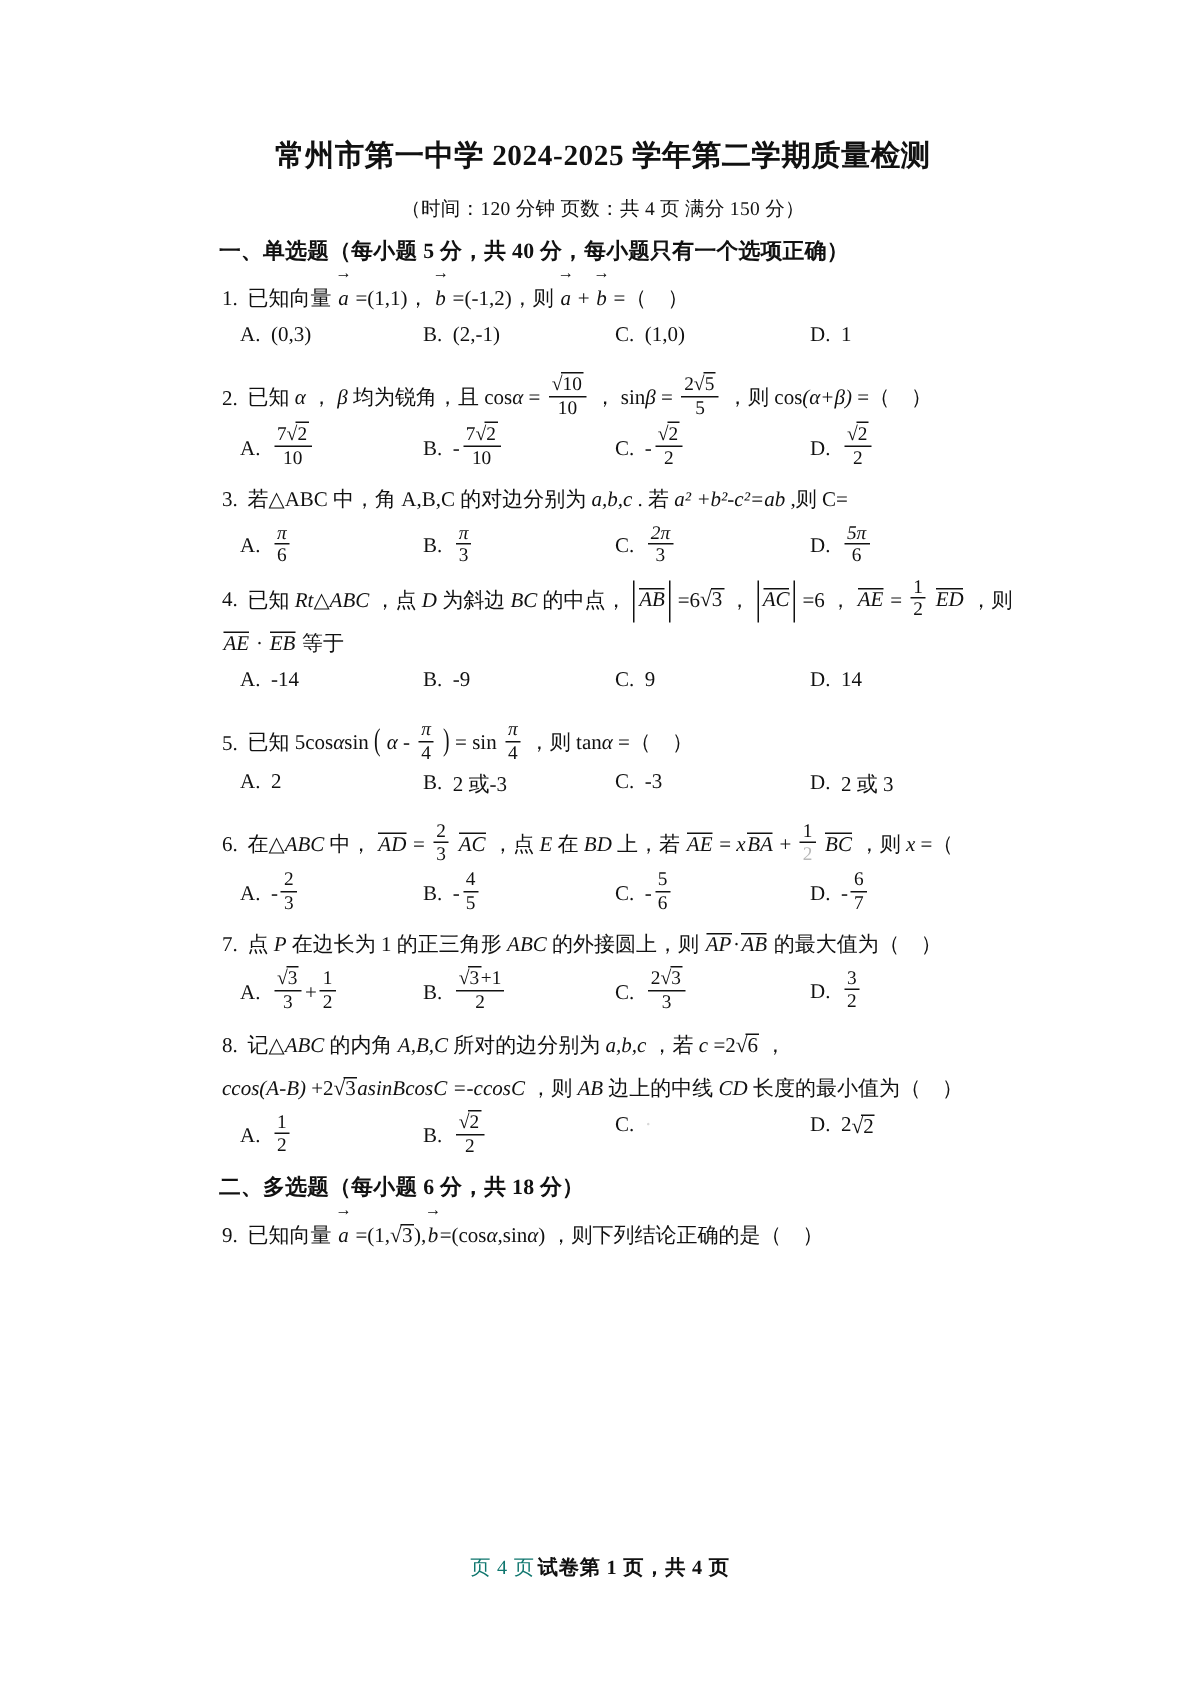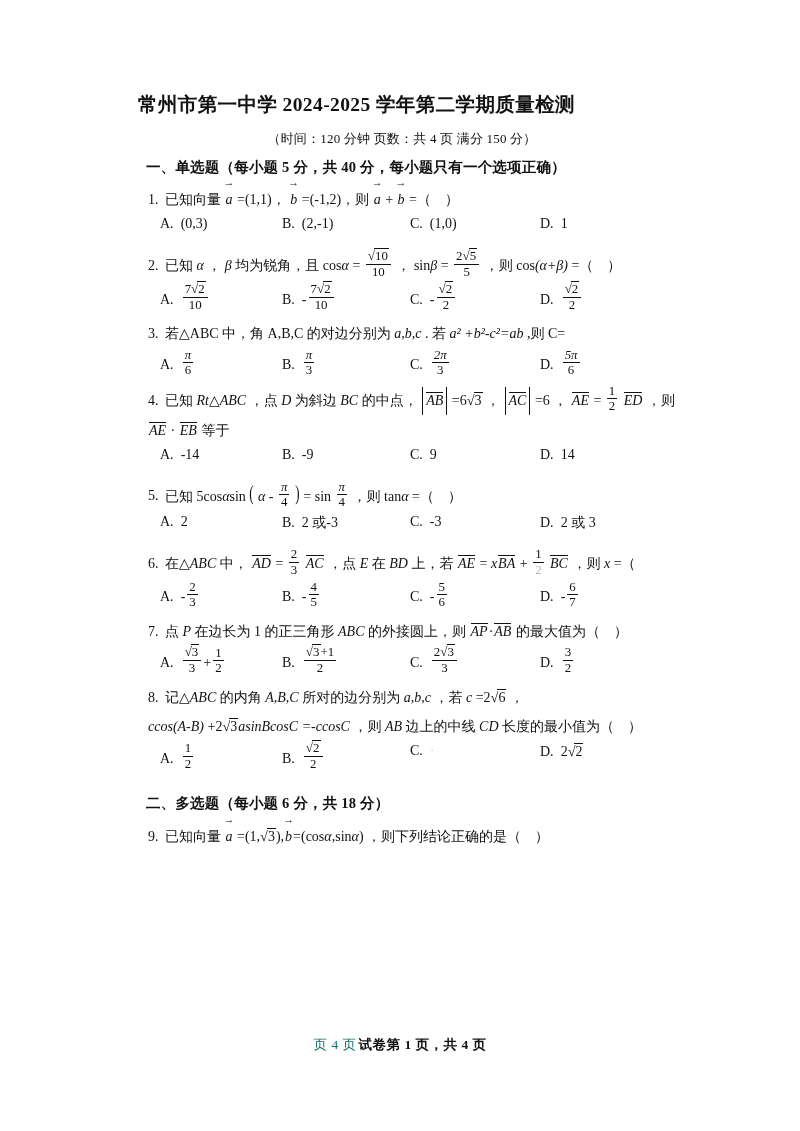--- a/index.html
+++ b/index.html
@@ -24,21 +24,21 @@
   }
   .content {
     position: absolute;
     left: 138px;
     top: 92px;
     width: 528px;
   }
 
   
   .doc-title {
-    text-align: left;
+    text-align: center;
     font-weight: bold;
     font-size: 19.5px;
     letter-spacing: 0.4px;
     line-height: 1.35;
     margin: 0 0 12px 0;
     white-space: nowrap;
   }
   .doc-subtitle {
     text-align: center;
     font-weight: bold;
@@ -587,21 +587,21 @@
           <span class="vfaint">·</span>
         </div>
         <div class="opt opt-d">
           <span class="opt-label">D.</span>
           <span>2</span>
             <span class="sqrt"><span class="radic">√</span><span class="rad-body">2</span></span>
         </div>
       </div>
     </div>
 
-    <div class="section-head" style="margin-top:20px;">二、多选题（每小题 6 分，共 18 分）</div>
+    <div class="section-head" style="margin-top:8px;">二、多选题（每小题 6 分，共 18 分）</div>
 
     <div class="question">
       <div class="q-stem">
         <span class="q-num">9.</span>
         <span>已知向量</span>
         <span class="vecarrow">a</span>
         <span>=</span><span>(1,</span><span class="sqrt"><span class="radic">√</span><span class="rad-body">3</span></span><span>)</span><span>,</span><span class="vecarrow">b</span><span>=(cos</span><span class="mi">α</span><span>,sin</span><span class="mi">α</span><span>)</span>
         <span>，则下列结论正确的是（　）</span>
       </div>
     </div>

